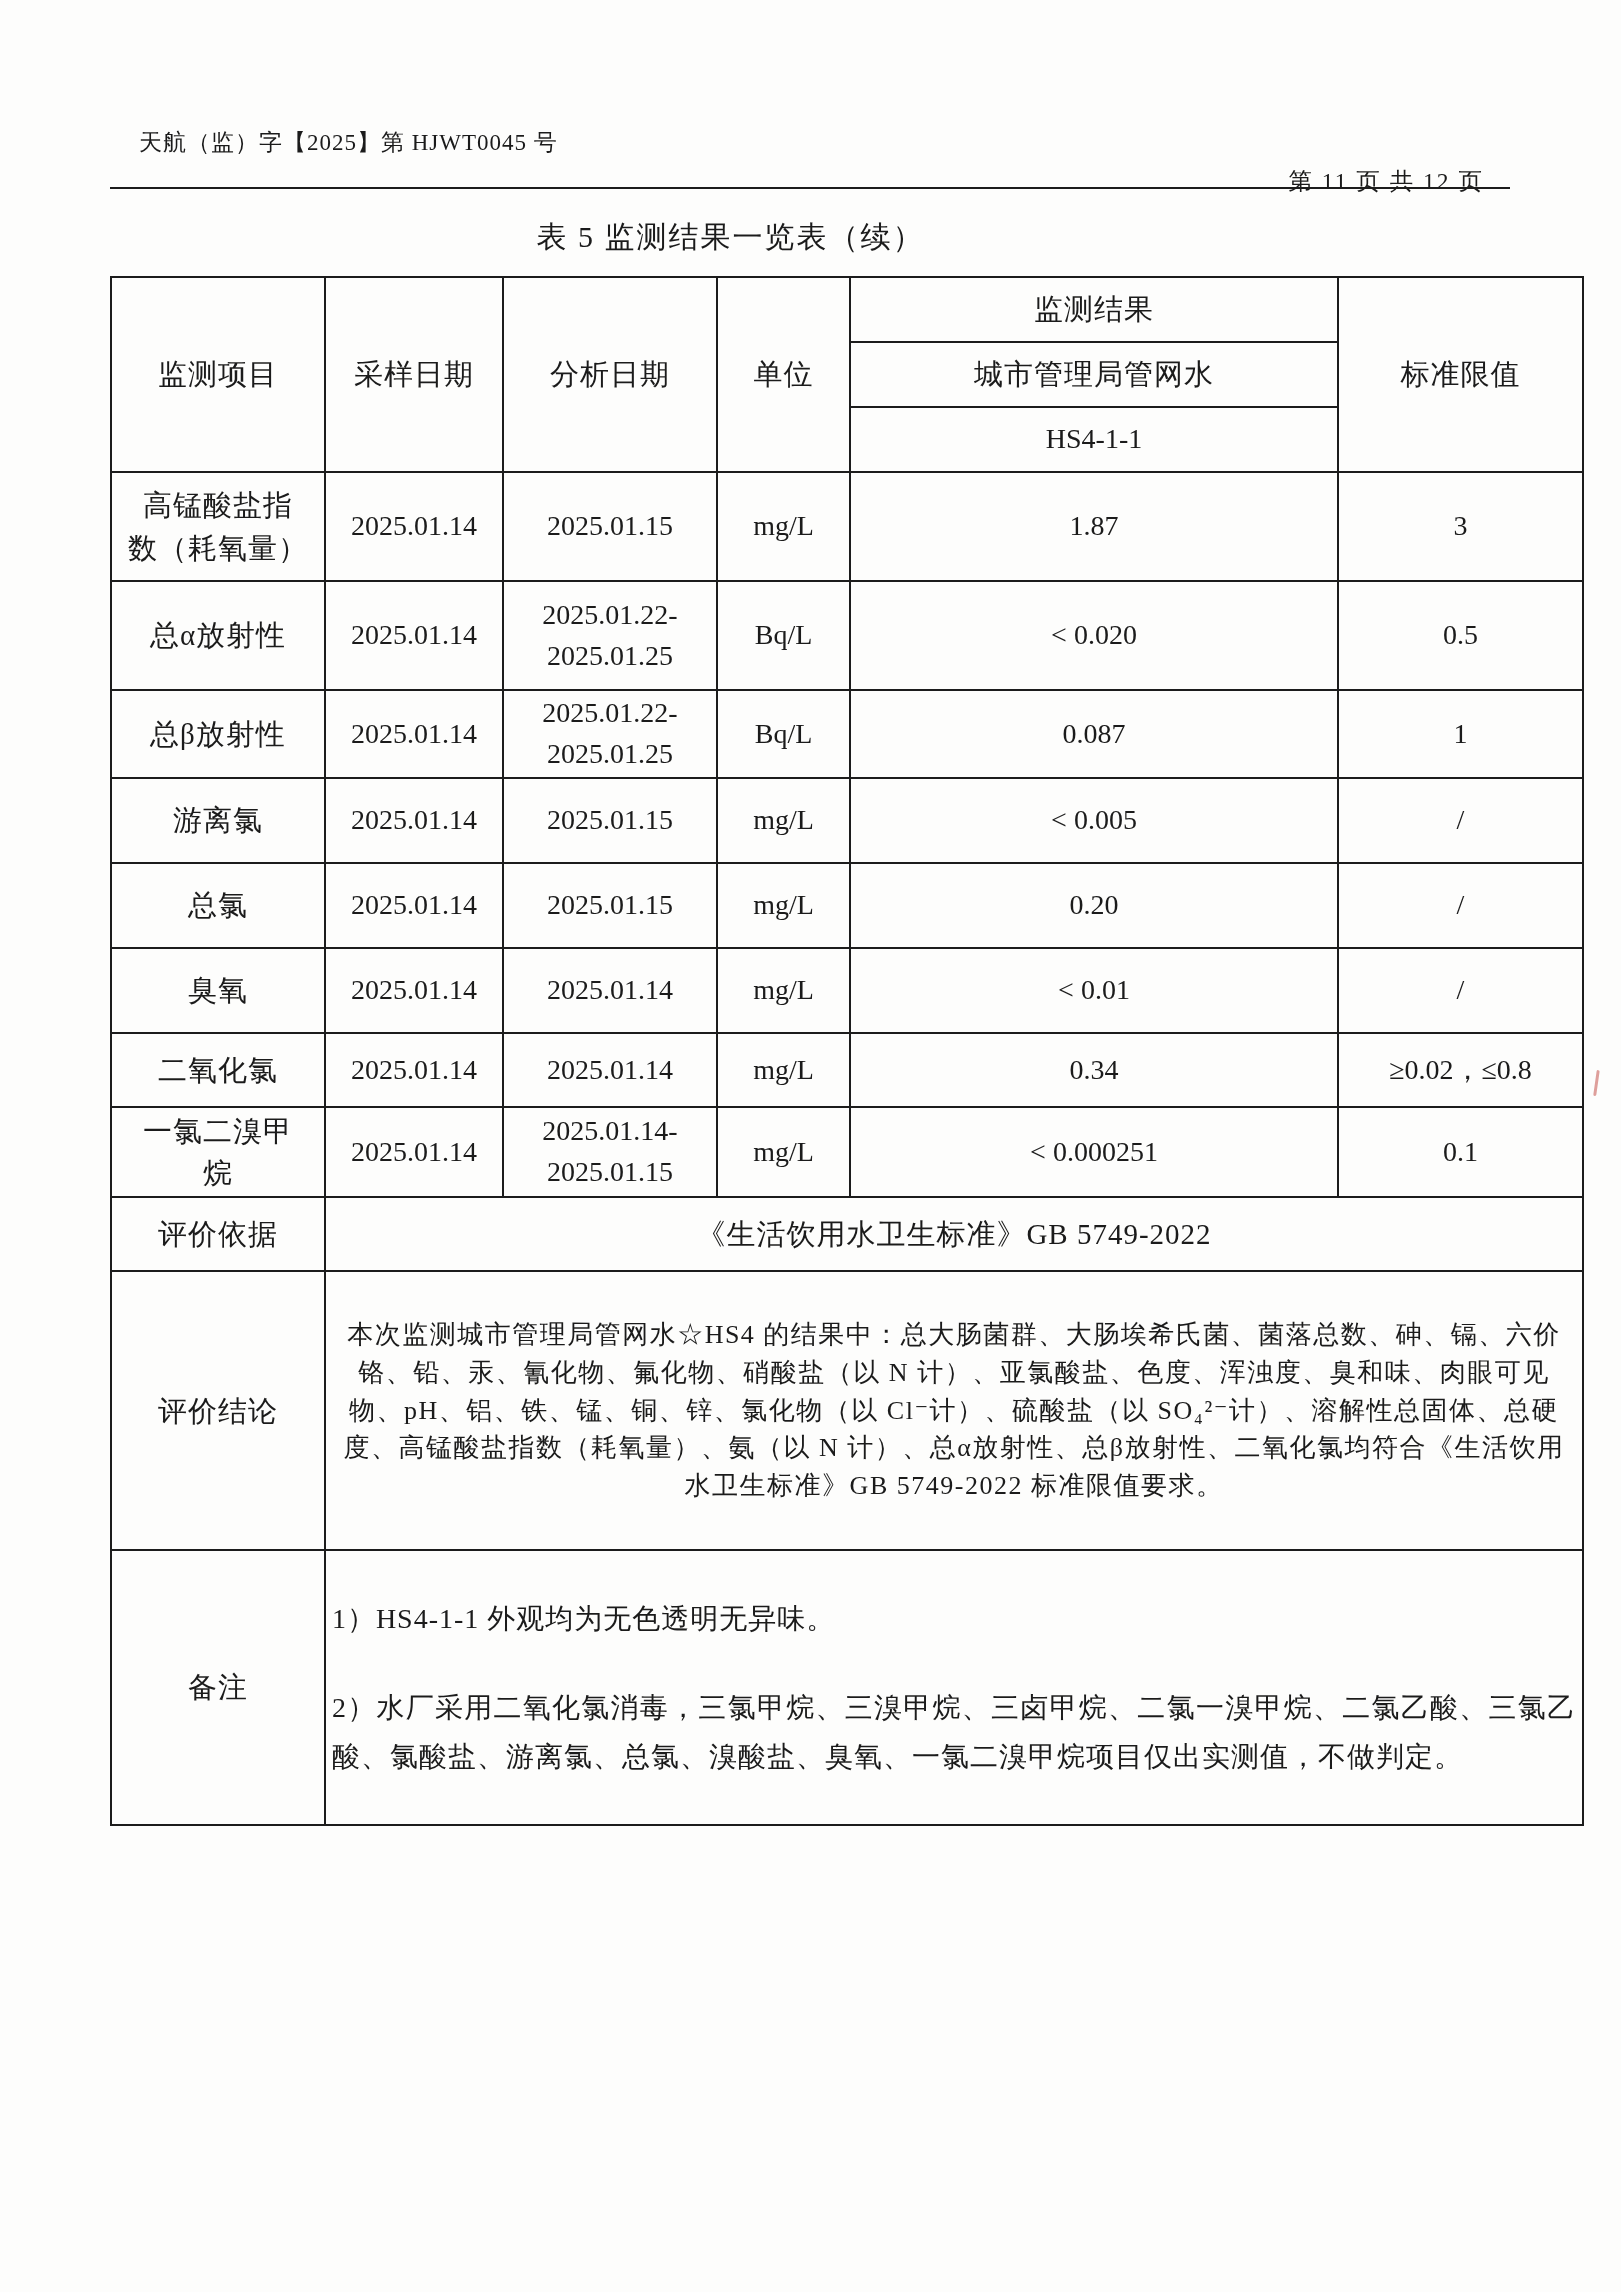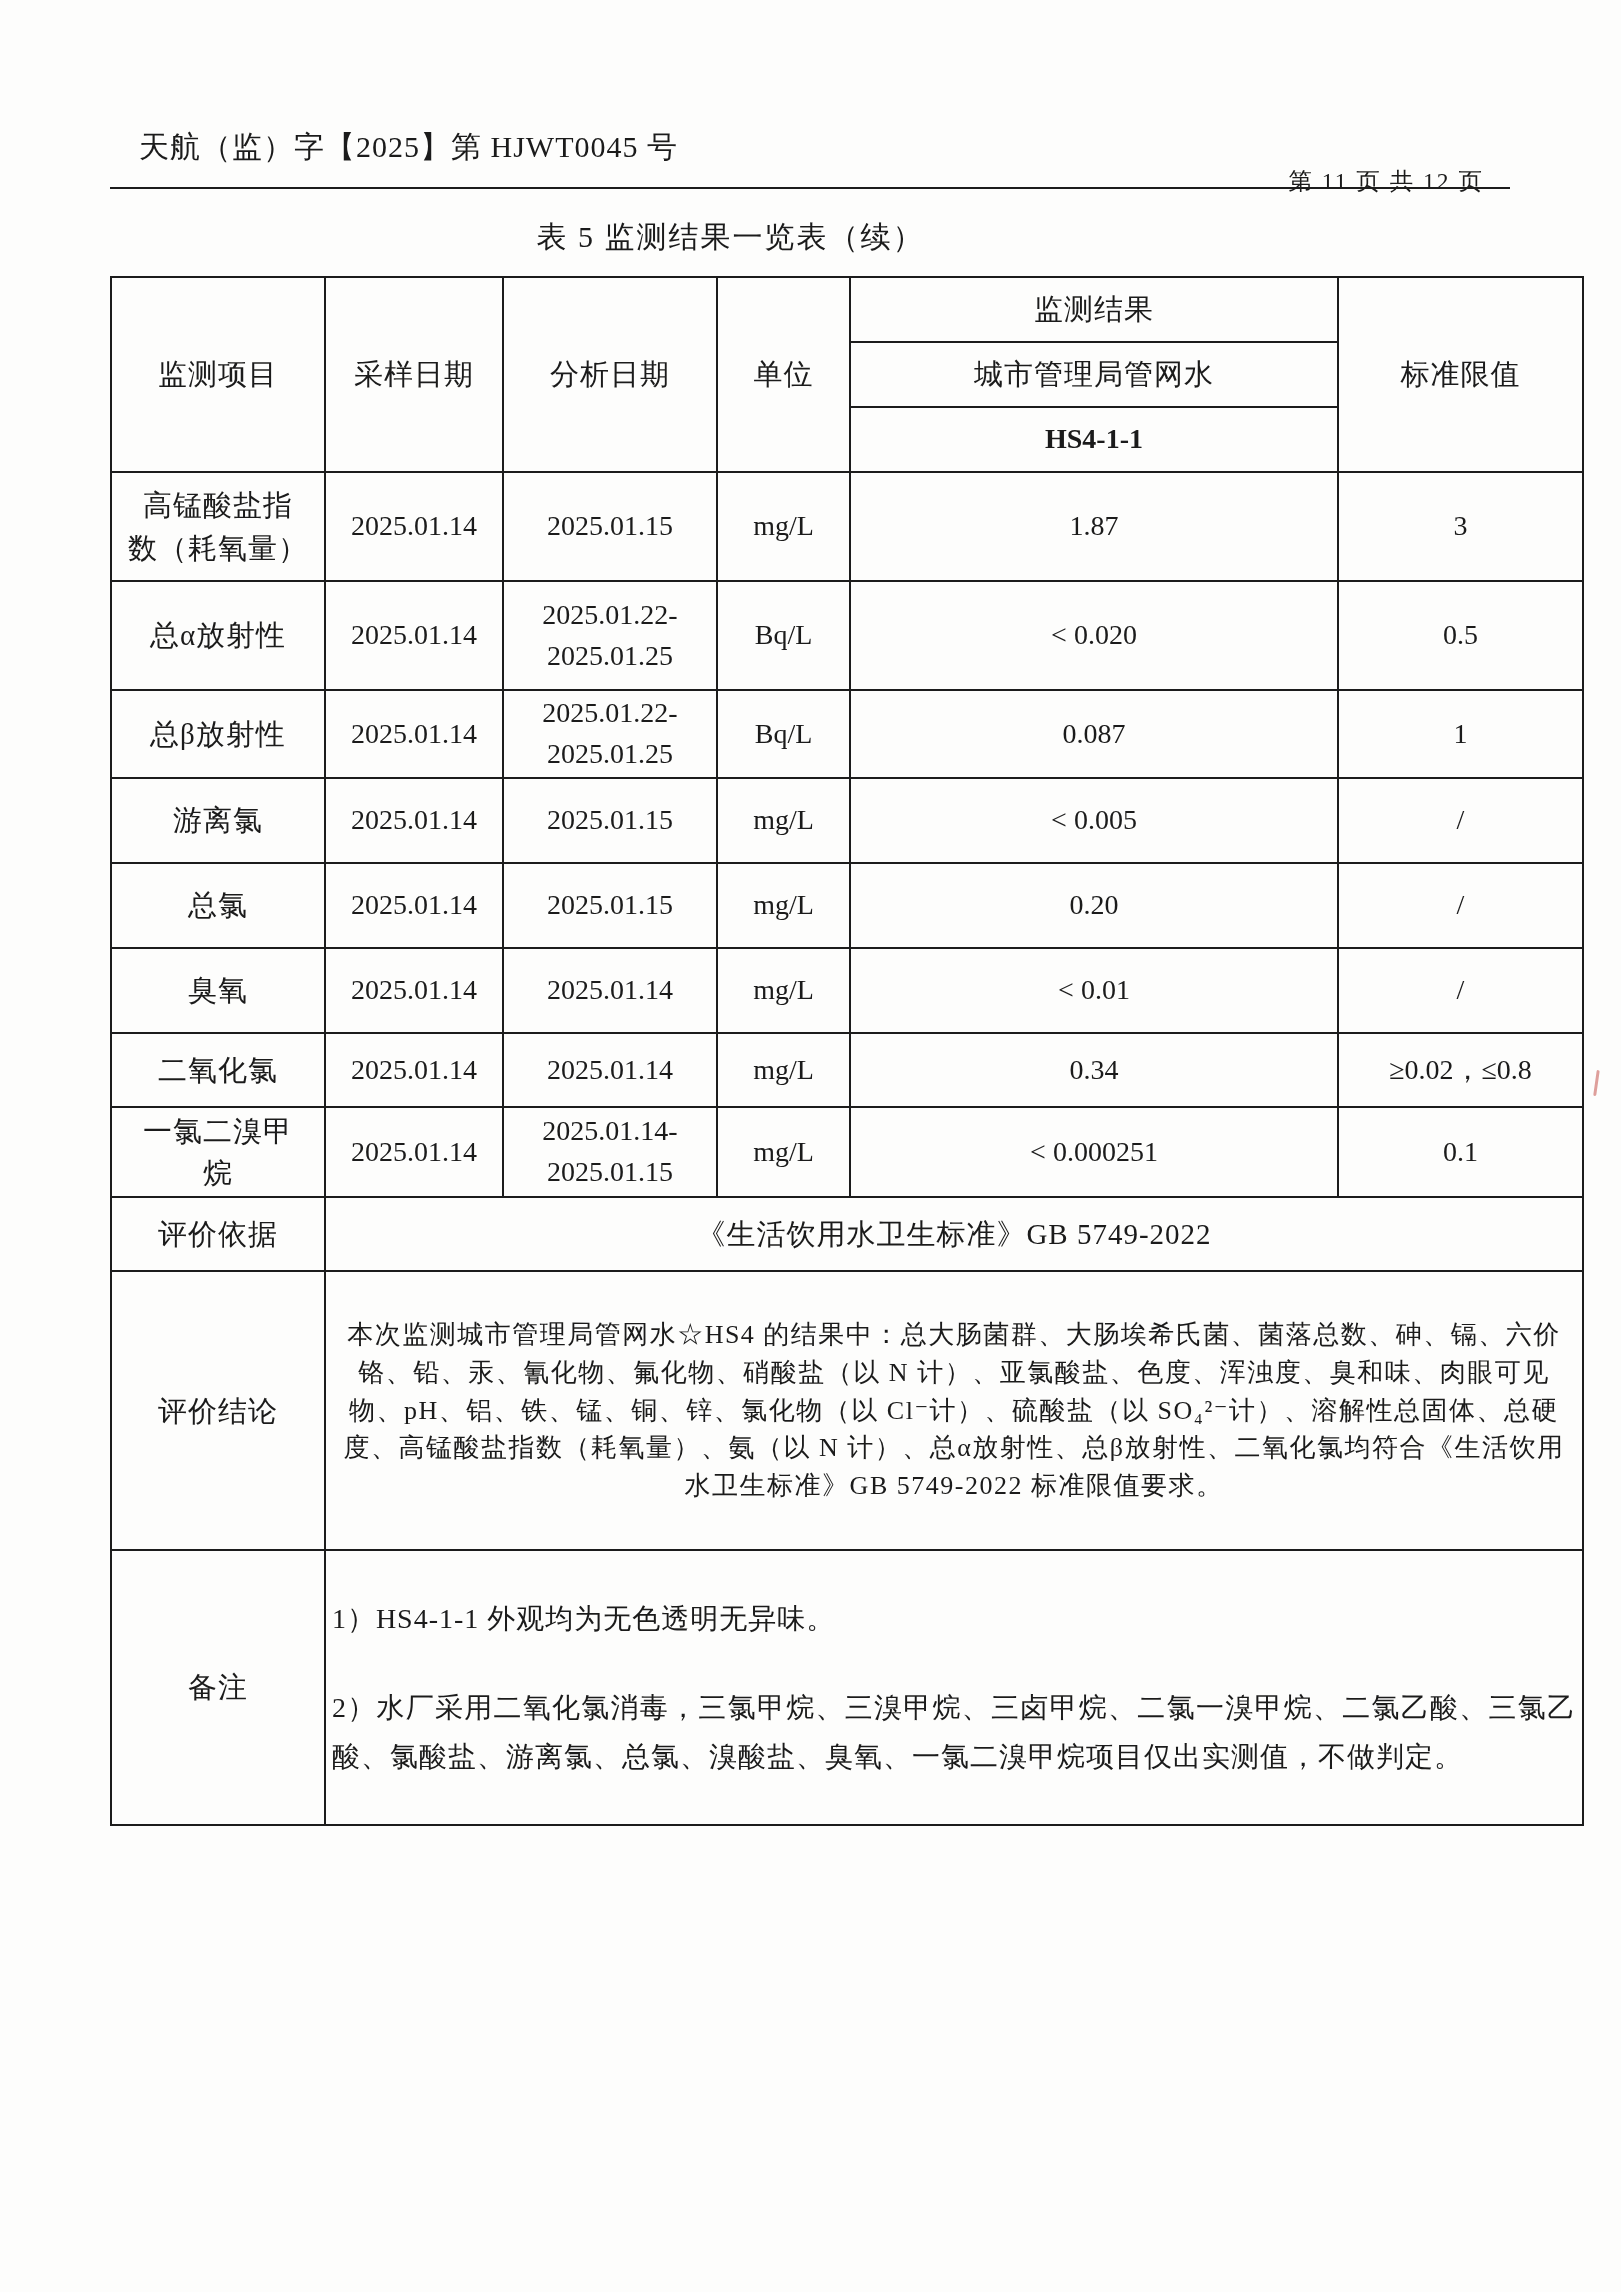--- a/index.html
+++ b/index.html
@@ -8,21 +8,21 @@
     width: 1621px;
     height: 2293px;
     background: #fdfdfc;
     font-family: "Liberation Serif", "DejaVu Serif", serif;
     color: #1b1b1b;
     overflow: hidden;
   }
   .doc-number {
     position: absolute;
     left: 139px; top: 127px;
-    font-size: 30px;
+    font-size: 23px;
     letter-spacing: 1px;
     white-space: pre;
   }
   .page-indicator {
     position: absolute;
     right: 137px; top: 129px;
     font-size: 23.5px;
     letter-spacing: 2px;
     white-space: pre;
     margin-top: 36px;
@@ -51,21 +51,21 @@
   }
   table.results td {
     border: 2px solid #1c1c1c;
     text-align: center;
     vertical-align: middle;
     padding: 2px 5.9px;
     white-space: pre-line;
     line-height: 1.45;
   }
   td.hdr { font-size: 29px; letter-spacing: 1px; }
-  td.sample-id { font-weight: bold; font-size: 28px; letter-spacing: 0; }
+  td.sample-id { font-weight: normal; font-size: 28px; letter-spacing: 0; }
   td.c-item { font-size: 29px; letter-spacing: 1px; }
   tr.hsub { height: 65px; }
   tr.r-tall  { height: 109px; }
   tr.r-tall3 { height: 88px; }
   tr.r-short { height: 85px; }
   tr.r-mid   { height: 74px; }
   tr.r-last  { height: 90px; }
   tr.r-basis { height: 74px; padding-left: 12px; }
   tr.r-concl { height: 279px; }
   tr.r-remark{ height: 191px; }

